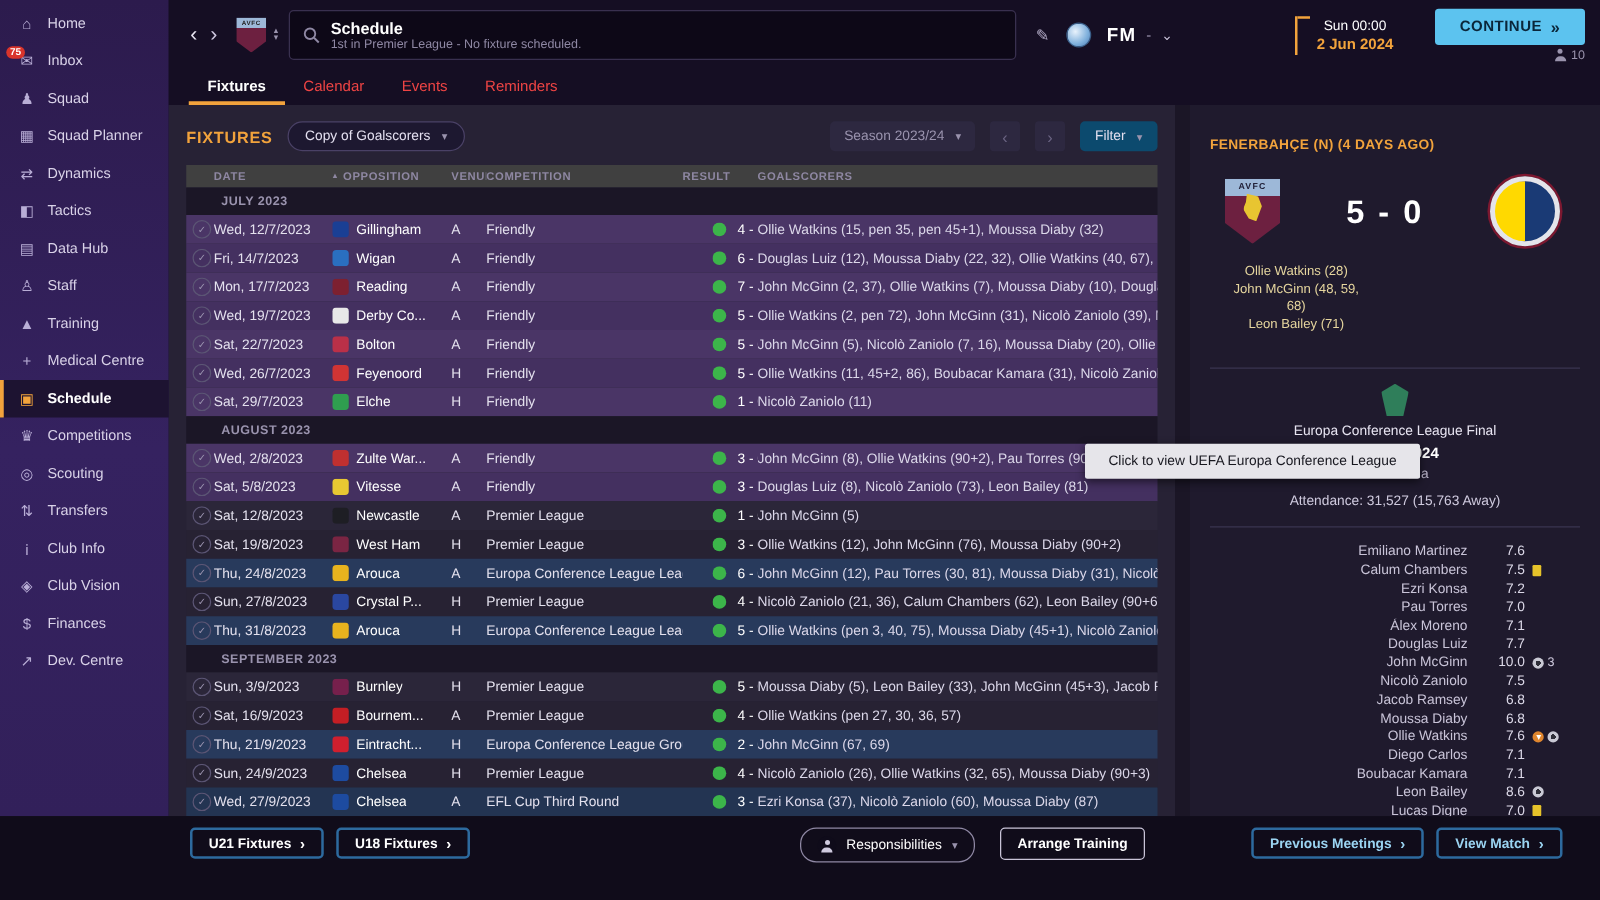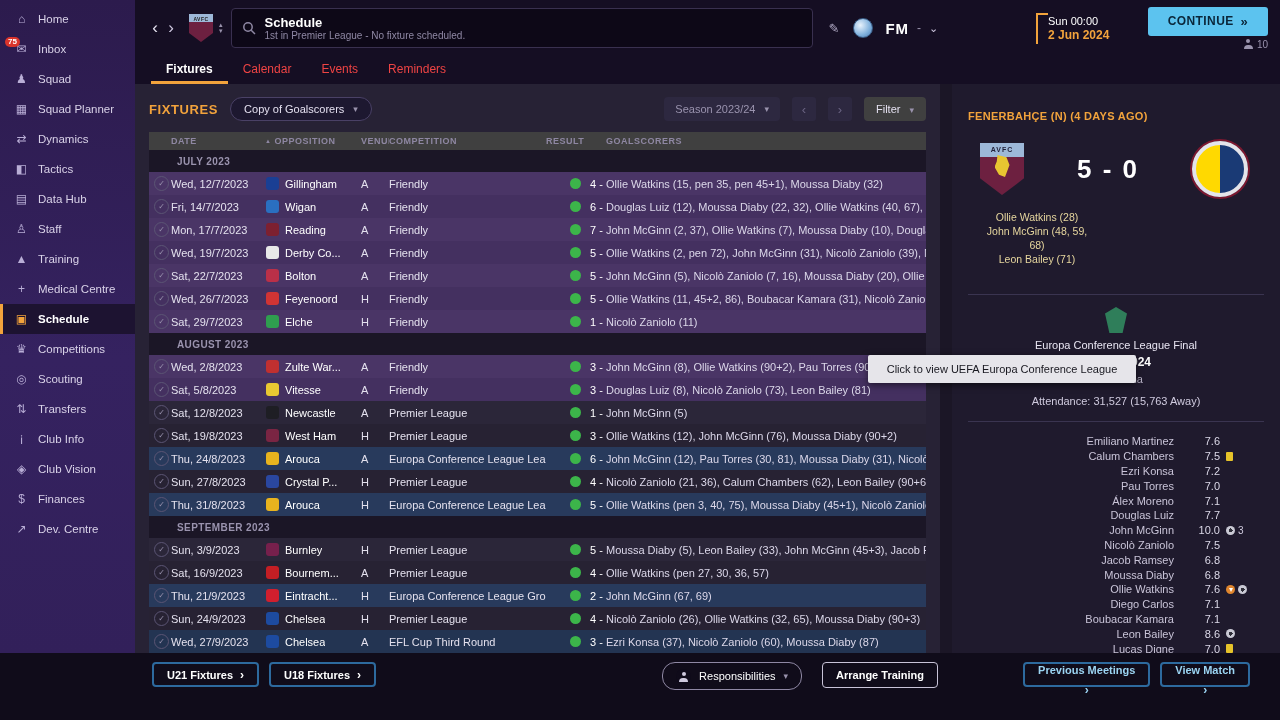--- a/index.html
+++ b/index.html
@@ -30,21 +30,21 @@
   .updown{display:flex;flex-direction:column;line-height:6px;margin:0 8px 0 6px;color:#9a93ad;font-size:7px;cursor:pointer;}
   .searchbox{flex:0 0 560px;height:38px;background:#0d0817;border:1px solid #39304f;border-radius:4px;display:flex;align-items:center;padding:0 10px;gap:9px;cursor:pointer;}
   .tcol{display:flex;flex-direction:column;gap:2px;}
   .ttl{font-size:13px;font-weight:bold;color:#fff;line-height:13px;}
   .sub{font-size:10px;color:#8f88a4;line-height:10px;}
   .pencil{margin-left:16px;color:#b0a9c4;font-size:13px;cursor:pointer;}
   .globe{margin-left:14px;width:18px;height:18px;border-radius:50%;background:radial-gradient(circle at 35% 35%,#e8f2fc,#7fb0dc 60%,#4a78b0);border:1px solid #3a5e88;cursor:pointer;}
   .fm{margin-left:12px;font-size:15px;font-weight:bold;color:#fff;letter-spacing:1px;}
   .dash{margin-left:8px;color:#9a93ad;font-size:12px;}
   .chev{margin-left:8px;color:#cfc8e0;font-size:11px;cursor:pointer;}
-  .dateblk{margin-left:auto;border-left:2px solid #f2a33c;position:relative;padding:2px 2px 2px 10px;text-align:left;min-width:72px;}
+  .dateblk{margin-left:auto;border-left:2px solid #f2a33c;position:relative;padding:2px 2px 2px 10px;text-align:center;min-width:72px;}
   .dateblk::before{content:'';position:absolute;top:0;left:0;width:10px;height:2px;background:#f2a33c;}
   .dateblk .t1{font-size:11px;color:#fff;line-height:13px;}
   .dateblk .t2{font-size:12px;font-weight:bold;color:#f2a33c;line-height:14px;}
   .contwrap{margin-left:26px;display:flex;flex-direction:column;align-items:flex-end;}
   .continue{width:120px;height:29px;background:#5cc3ef;border-radius:3px;color:#0a2639;font-weight:bold;font-size:12px;letter-spacing:.4px;display:flex;align-items:center;justify-content:center;gap:7px;}
   .continue .chevs{font-size:13px;}
   .online{margin-top:3px;display:flex;align-items:center;gap:4px;color:#9a93ad;font-size:10px;}
   .person{position:relative;width:9px;height:10px;display:inline-block;}
   .person::before{content:'';position:absolute;top:0;left:2.5px;width:4px;height:4px;border-radius:50%;background:#9a93ad;}
   .person::after{content:'';position:absolute;bottom:0;left:0;width:9px;height:4px;border-radius:4px 4px 0 0;background:#9a93ad;}
@@ -56,21 +56,21 @@
 
   
   .content{flex:1;display:flex;min-height:0;background:#272235;}
   .fixtures{flex:1;min-width:0;padding:12px 14px 0 14px;overflow:hidden;}
   .fx-toolbar{display:flex;align-items:center;gap:12px;margin-bottom:10px;height:26px;}
   .fx-title{color:#f2a33c;font-weight:bold;font-size:13px;letter-spacing:.6px;}
   .pill{display:flex;align-items:center;gap:9px;background:#1d1830;border:1px solid #4a4166;border-radius:13px;padding:5px 13px;font-size:11px;color:#e4e0f0;cursor:pointer;}
   .caret{font-size:9px;color:#9a93ad;}
   .season{margin-left:auto;background:#2d2840;border-radius:4px;padding:6px 11px;color:#9a93ae;font-size:11px;display:flex;gap:9px;align-items:center;cursor:pointer;}
   .navbtn{width:24px;height:24px;background:#2d2840;border-radius:3px;color:#6b6483;display:flex;align-items:center;justify-content:center;font-size:13px;cursor:pointer;}
-  .filterbtn{background:#404040;border-radius:4px;padding:6px 12px;color:#e4e0f0;font-size:11px;display:flex;gap:9px;align-items:flex-end;cursor:pointer;}
+  .filterbtn{background:#0c4a6e;border-radius:4px;padding:6px 12px;color:#e4e0f0;font-size:11px;display:flex;gap:9px;align-items:flex-end;cursor:pointer;}
 
   
   .fx-head,.fx-row{display:grid;grid-template-columns:22px 94px 96px 28px 157px 60px 1fr;align-items:center;}
   .fx-head{height:18px;background:#404040;color:#8e87a2;font-size:9px;font-weight:bold;letter-spacing:.5px;}
   .hcell{display:flex;align-items:center;gap:3px;overflow:hidden;white-space:nowrap;}
   .sort{font-size:6px;color:#8e87a2;}
   .month-row{height:22px;background:#1b1626;color:#9a93ae;font-size:10px;font-weight:bold;display:flex;align-items:center;padding-left:28px;letter-spacing:.4px;}
   .fx-row{height:23px;font-size:11px;cursor:pointer;}
   .fx-row.friendly{background:#4a3566;}   .fx-row.friendly.alt{background:#443060;}
   .fx-row.league{background:#2b2639;}     .fx-row.league.alt{background:#272233;}
@@ -122,21 +122,21 @@
 
   
   .bottombar{height:58px;background:#100c1a;display:flex;align-items:flex-start;padding:9px 30px 0 152px;gap:10px;}
   .btn-blue{height:25px;display:flex;align-items:center;gap:7px;padding:0 13px;border:2px solid #2d6a9e;border-radius:4px;color:#fff;font-size:11px;font-weight:bold;}
   .bchev{font-size:12px;}
   .btn-resp{margin-left:auto;height:26px;border:1px solid #8f88a4;border-radius:13px;display:flex;align-items:center;gap:8px;padding:0 13px;color:#fff;font-size:11px;cursor:pointer;}
   .resp-ico{width:15px;height:15px;border-radius:50%;background:#0f0b1a;position:relative;}
   .resp-ico::before{content:'';position:absolute;top:3px;left:5.5px;width:4px;height:4px;border-radius:50%;background:#cfcade;}
   .resp-ico::after{content:'';position:absolute;bottom:2px;left:3px;width:9px;height:4px;border-radius:4px 4px 0 0;background:#cfcade;}
   .btn-arr{height:26px;border:1px solid #c9c4d8;border-radius:4px;padding:0 13px;display:flex;align-items:center;color:#fff;font-size:11px;font-weight:bold;margin-left:10px;}
-  .btn-cyan{height:25px;display:flex;align-items:center;gap:7px;padding:0 13px;border:2px solid #2d6a9e;border-radius:4px;color:#9bd4f2;font-size:11px;font-weight:bold;flex-direction:column;}
+  .btn-cyan{height:25px;display:flex;align-items:center;gap:7px;padding:0 13px;border:2px solid #2d6a9e;border-radius:4px;color:#9bd4f2;font-size:11px;font-weight:bold;}
   .btn-cyan.first{margin-left:75px;}
 </style>
 </head>
 <body>
 
 <div class="app">
   <div class="main-row">
 
     <nav class="sidebar">
         <div class="side-item">

